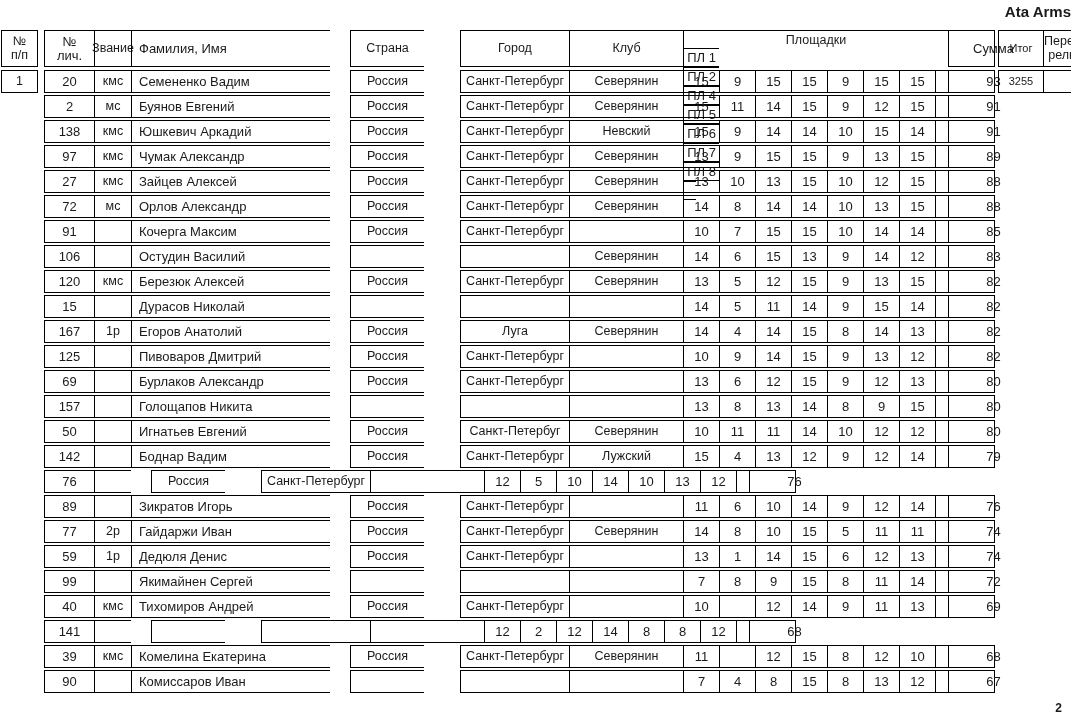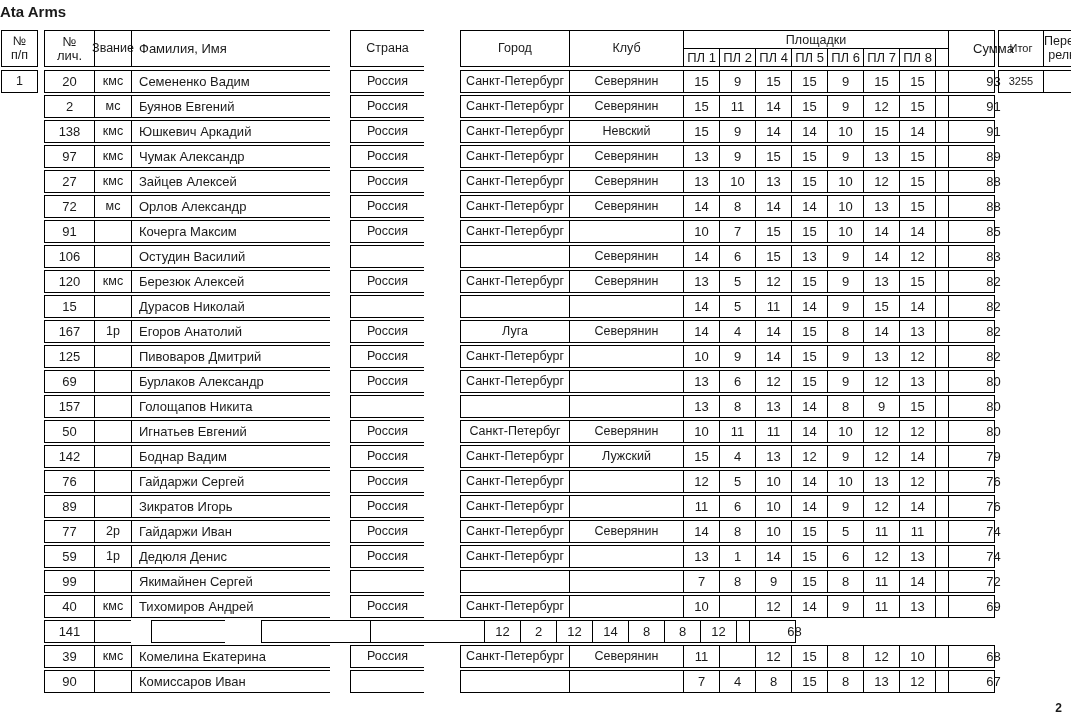--- a/index.html
+++ b/index.html
@@ -5,21 +5,21 @@
   html, body { margin: 0; padding: 0; background: #e8e8e8; }
   .page {
     position: relative;
     width: 1071px; height: 725px;
     background: #ffffff;
     font-family: "Liberation Sans", sans-serif;
     color: #1a1a1a;
     overflow: hidden;
   }
   .title {
-    text-align: left;
+    text-align: right;
     font-size: 15px;
     font-weight: bold;
     padding-top: 3px;
     margin-bottom: 10px;
   }
   .tbl { margin-left: 1px; }
   .hrow { display: flex; height: 37px; margin-bottom: 3px; }
   .row  { display: flex; height: 23px; margin-bottom: 2px; }
   .cell {
     box-sizing: border-box;
@@ -56,21 +56,21 @@
   .c-mesto  { width: 40px; font-size: 13px; }
   .plgroup { display: flex; flex-direction: column; width: 265px; flex: none; }
   .plhead {
     box-sizing: border-box;
     height: 18px;
     border: solid #000000;
     border-width: 1px 0 0 1px;
     display: flex; align-items: center; justify-content: center;
     font-size: 12.5px;
   }
-  .plsub { display: flex; height: 19px; }
+  .plsub { display: flex; height: 19px; flex-direction: column; }
   .plsub .cell { height: 19px; }
   .pagenum {
     position: absolute;
     right: 9px; bottom: 10px;
     font-size: 12px;
     font-weight: bold;
   }
 </style>
 </head>
 <body>
@@ -417,21 +417,20 @@
           <div class="cell c-pl">12</div>
           <div class="cell c-pl">14</div>
           <div class="cell c-blank"></div>
           <div class="cell c-sum last">79</div>
         </div>
         <div class="row">
           <div class="cell c-num last ghost"></div>
           <div class="spacer s1"></div>
           <div class="cell c-id">76</div>
           <div class="cell c-rank"></div>
-          <div class="cell c-name left">Гайдаржи Сергей</div>
           <div class="cell c-country">Россия</div>
           <div class="cell c-city">Санкт-Петербург</div>
           <div class="cell c-club"></div>
           <div class="cell c-pl">12</div>
           <div class="cell c-pl">5</div>
           <div class="cell c-pl">10</div>
           <div class="cell c-pl">14</div>
           <div class="cell c-pl">10</div>
           <div class="cell c-pl">13</div>
           <div class="cell c-pl">12</div>

